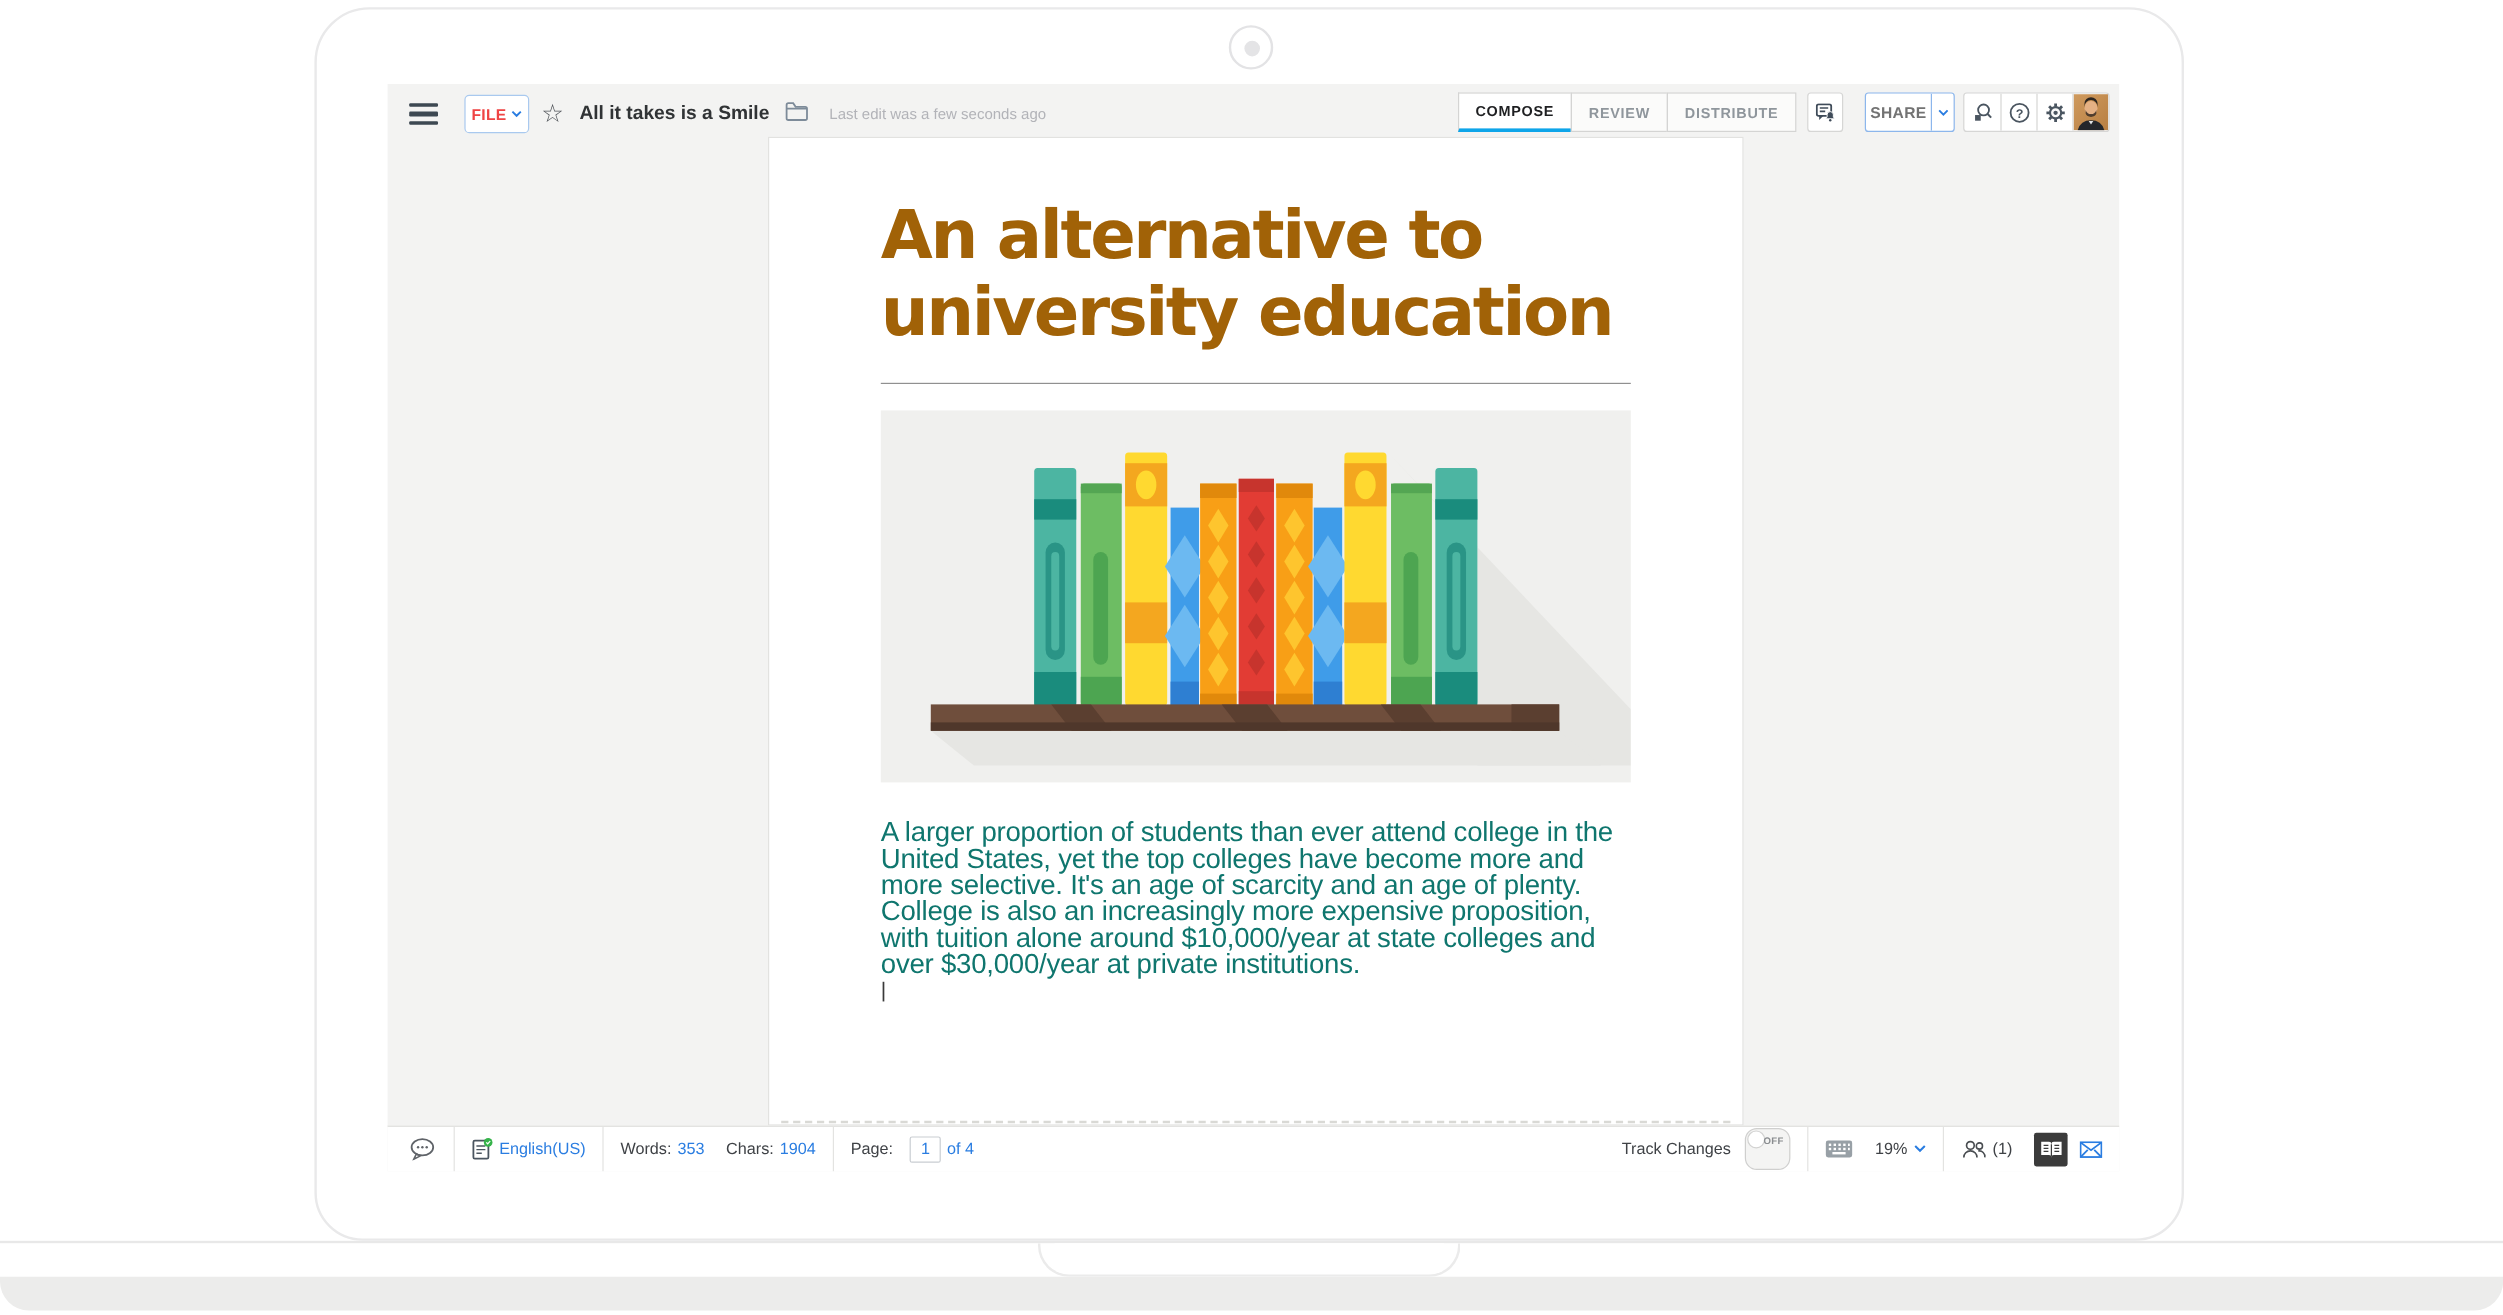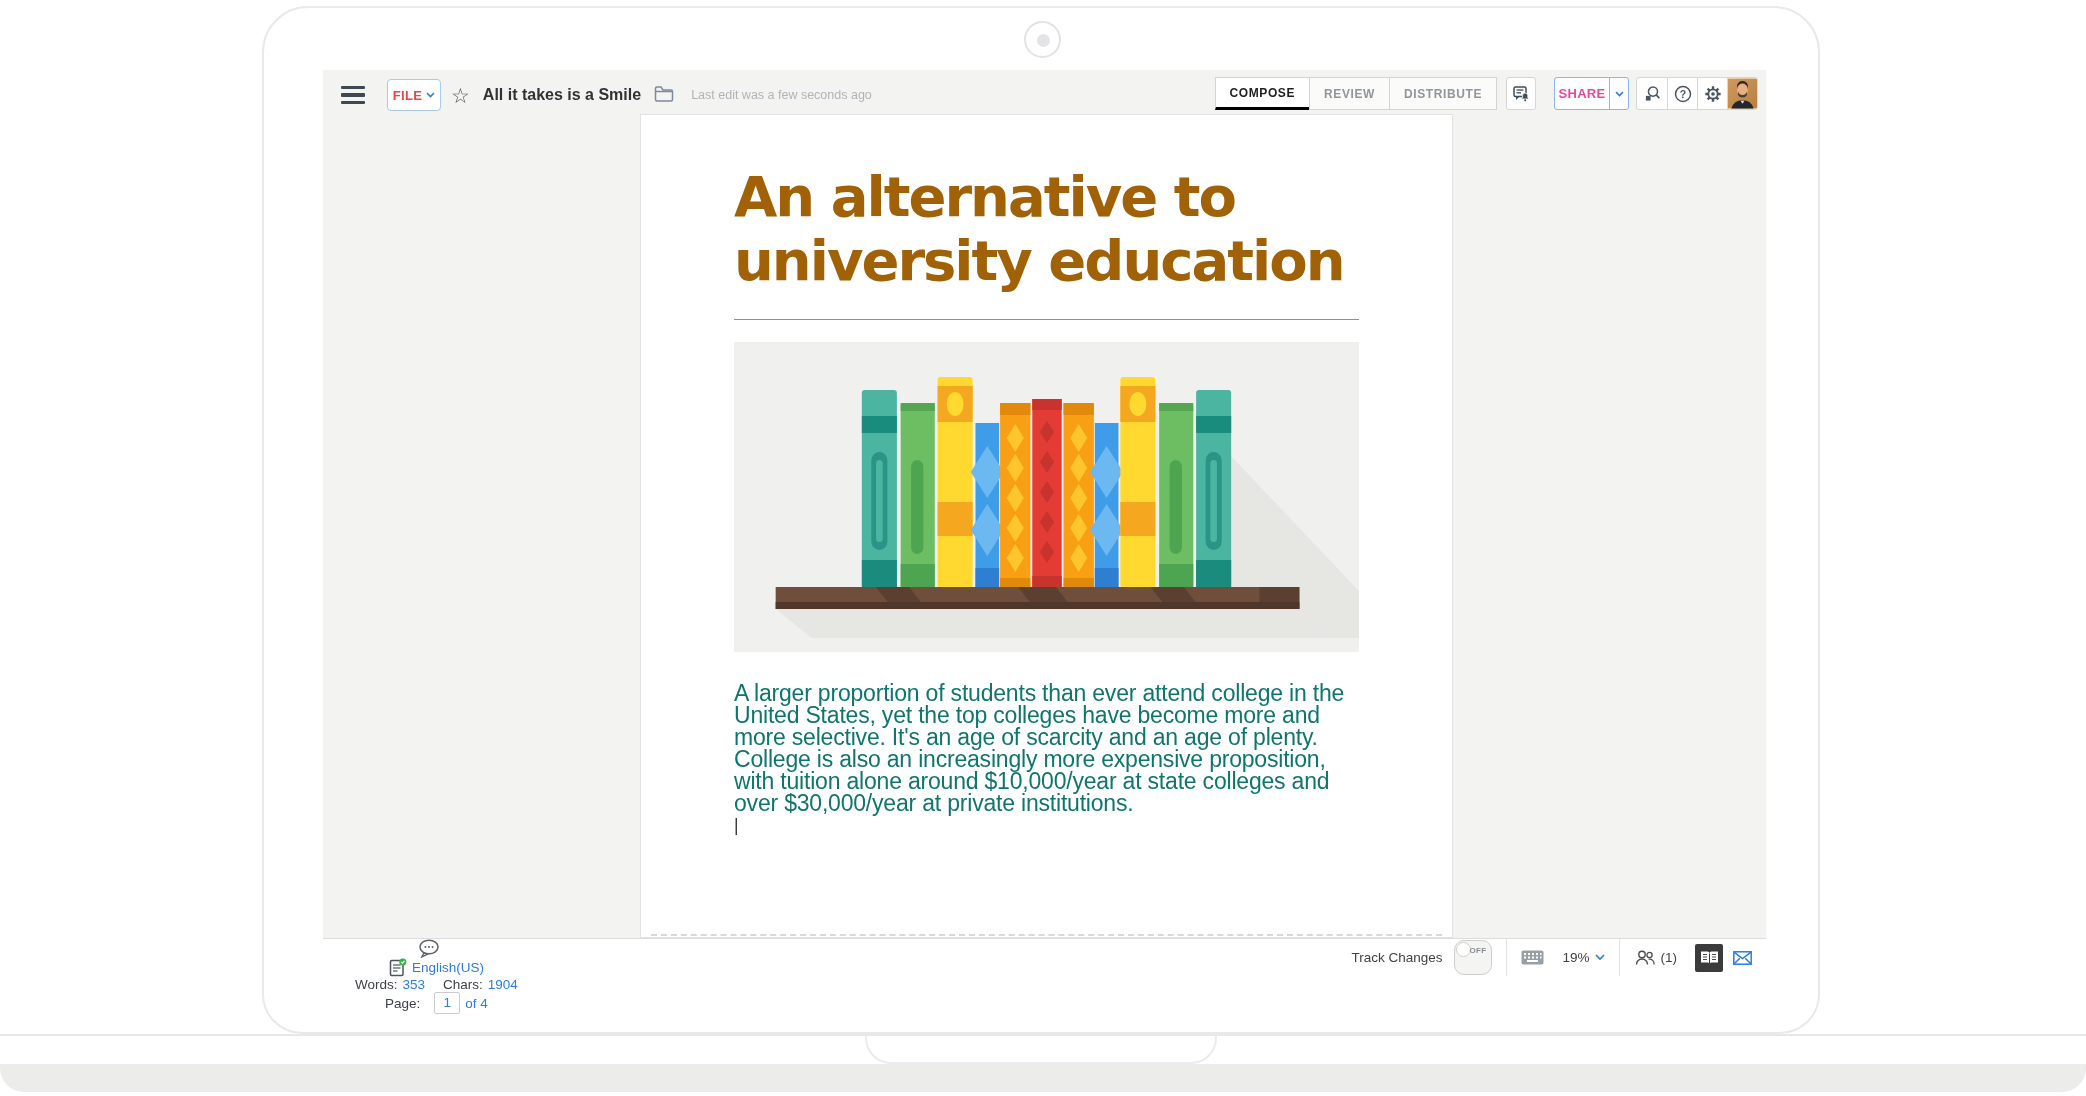--- a/index.html
+++ b/index.html
@@ -26,25 +26,25 @@
     color:#ef4444; font-size:13px; font-weight:bold; letter-spacing:.3px; display:flex; align-items:center; justify-content:center; gap:4px; cursor:pointer; }
   .star-icon { margin-left:10px; font-size:21px; color:#53575c; line-height:1; cursor:pointer; }
   .doc-title { margin-left:13px; font-size:16px; font-weight:bold; color:#303335; white-space:nowrap; }
   .folder-icon { margin-left:13px; }
   .last-edit { margin-left:17px; font-size:12.5px; color:#b2b3b8; white-space:nowrap; }
 
   .toolbar-right { position:absolute; right:8px; top:7px; height:33px; display:flex; align-items:stretch; }
   .tabs { display:flex; }
   .tab { background:#fbfbfa; border:1px solid #d4d4d3; margin-left:-1px; color:#8f969c; font-size:12px; font-weight:bold;
     letter-spacing:.6px; padding:0 14px; display:flex; align-items:center; cursor:pointer; }
-  .tab.active { background:#fff; color:#1e1f21; border-bottom:3px solid #000000; }
+  .tab.active { background:#fff; color:#1e1f21; border-bottom:3px solid #0ea5e9; }
   .sq-btn { background:#fff; border:1px solid #d6d6d5; border-radius:3px; display:flex; align-items:center; justify-content:center; cursor:pointer; }
   .notif-btn { width:30px; margin-left:9px; }
   .share-group { margin-left:18px; display:flex; border:1px solid #8cb6ec; border-radius:3px; background:#fff; overflow:hidden; }
-  .share-main { width:54px; display:flex; align-items:center; justify-content:center; color:#ec4899; font-size:13px; font-weight:bold; letter-spacing:.3px; cursor:pointer; }
+  .share-main { width:54px; display:flex; align-items:center; justify-content:center; color:#737373; font-size:13px; font-weight:bold; letter-spacing:.3px; cursor:pointer; }
   .share-caret { width:19px; border-left:1px solid #8cb6ec; display:flex; align-items:center; justify-content:center; cursor:pointer; }
   .icon-group { margin-left:7px; display:flex; border:1px solid #d6d6d5; border-radius:3px; background:#fff; overflow:hidden; }
   .icon-cell { width:30px; display:flex; align-items:center; justify-content:center; border-left:1px solid #d6d6d5; cursor:pointer; }
   .icon-cell:first-child { border-left:none; }
   .avatar-cell { padding:0; }
 
   
   .page { position:absolute; left:317px; top:44px; width:813px; height:824px; background:#fff; border:1px solid #e2e2e0; padding:0 93px; cursor:text; }
   .doc-heading { margin-top:50px; font-family:"DejaVu Sans","Liberation Sans",sans-serif; font-weight:bold; font-size:56px;
     line-height:64px; letter-spacing:-2px; color:#a16207; }
@@ -53,21 +53,21 @@
   .doc-p { margin-top:30px; font-size:23px; line-height:22px; letter-spacing:-.2px; color:#0f766e; }
   .doc-p2 { margin-top:20px; }
   .cursor-line { font-size:17.5px; line-height:22px; color:#3a3a3a; }
   .page-dashes { position:absolute; left:10px; right:10px; bottom:1px; border-top:2px dashed #d9d9d5; }
 
   
   .status-bar { position:absolute; left:0; bottom:0; width:100%; height:38px; background:#fff; border-top:1px solid #dcdcda;
     display:flex; align-items:center; font-size:13.5px; color:#3f4246; }
   .sdiv { width:1px; height:37px; background:#e3e3e1; }
   .s-left, .s-right { display:flex; align-items:center; height:100%; }
-  .s-left { padding-left:18px;flex-direction:column; }
+  .s-left { padding-left:18px; }
   .s-right { margin-left:auto; padding-right:8px; }
   .blue { color:#2a7de1; }
   .s-gap { display:flex; align-items:center; gap:5px; padding:0 14px; height:100%; }
   .page-box { width:26px; height:22px; border:1px solid #c9cdd2; border-radius:2px; background:#fff; color:#2a7de1;
     font-size:13.5px; text-align:center; line-height:20px; }
   .toggle { width:38px; height:35px; border:1px solid #cfcfce; border-radius:10px; background:#f4f4f3; position:relative; cursor:pointer; }
   .toggle .knob { position:absolute; left:1px; top:1px; width:15px; height:15px; border-radius:50%; background:#fff; border:1px solid #d2d2d1; }
   .toggle .state { position:absolute; right:5px; top:5px; font-size:8px; font-weight:bold; color:#8a8d90; letter-spacing:.3px; }
   .book-btn { width:28px; height:28px; background:#3b3b3b; border-radius:2px; display:flex; align-items:center; justify-content:center; cursor:pointer; }
 </style>

